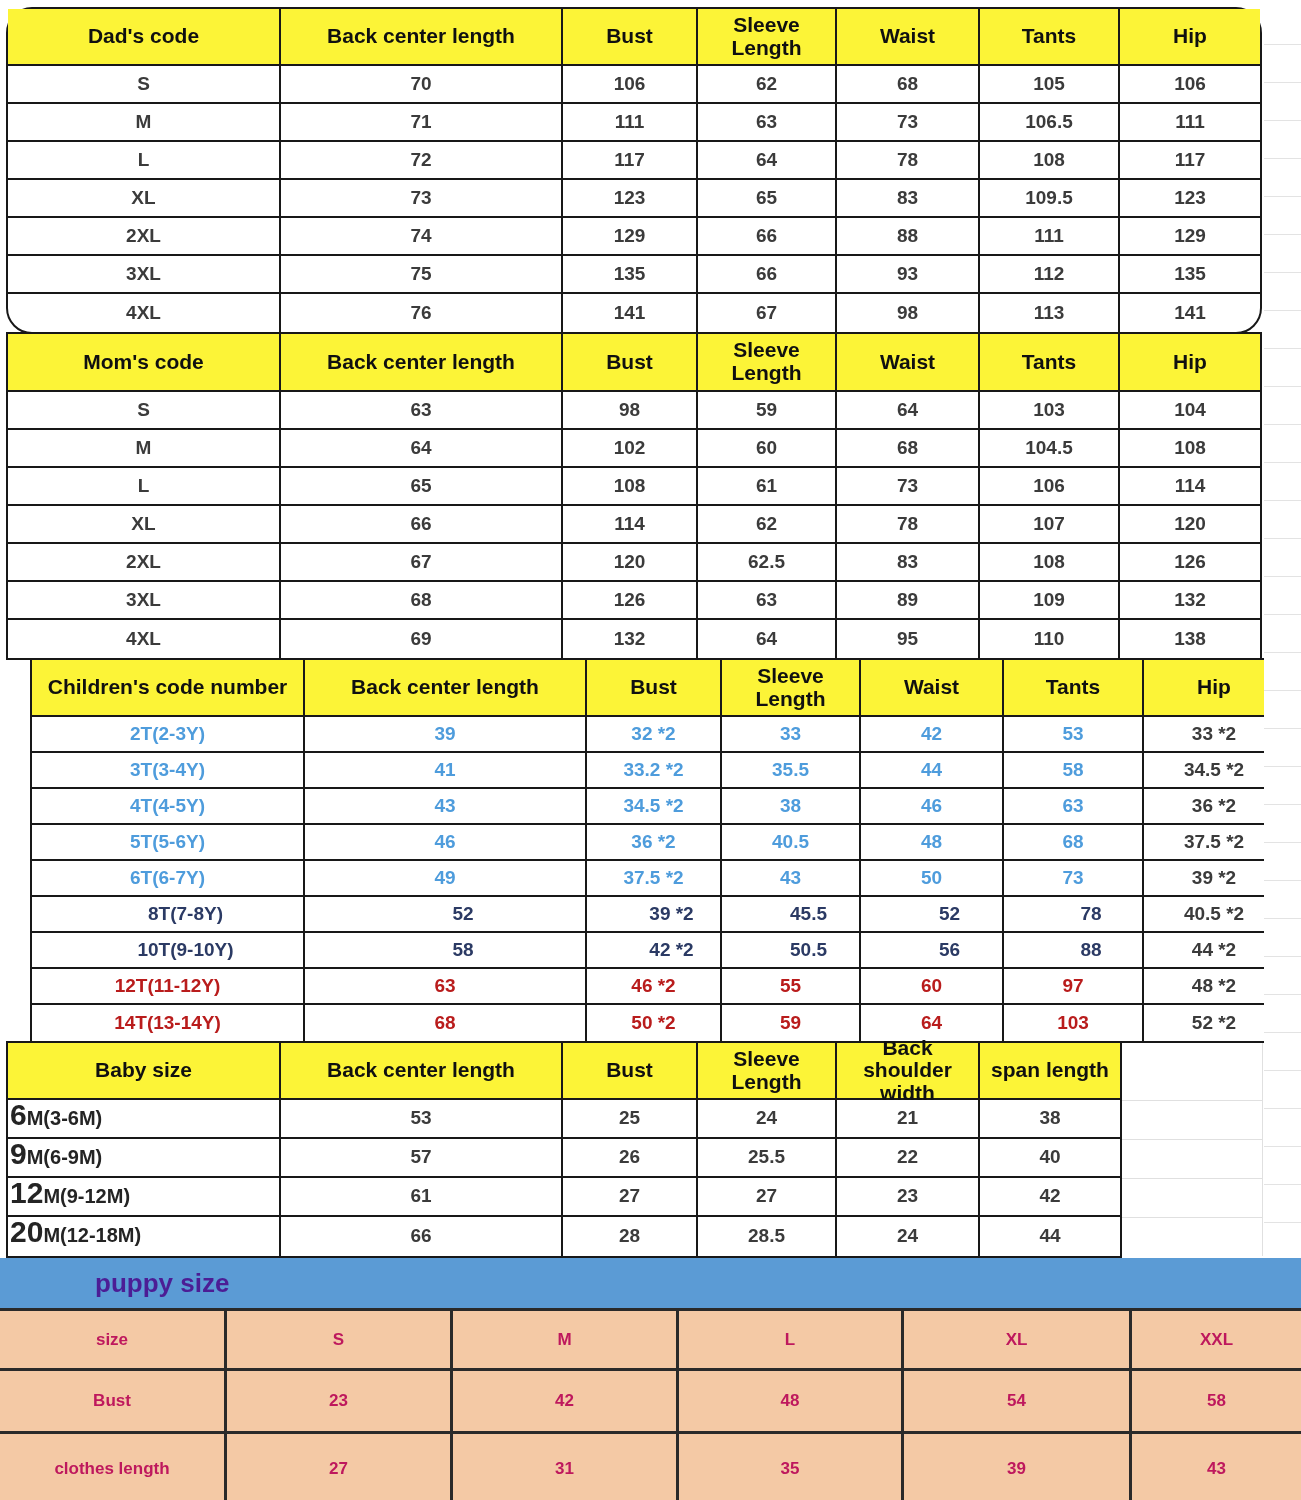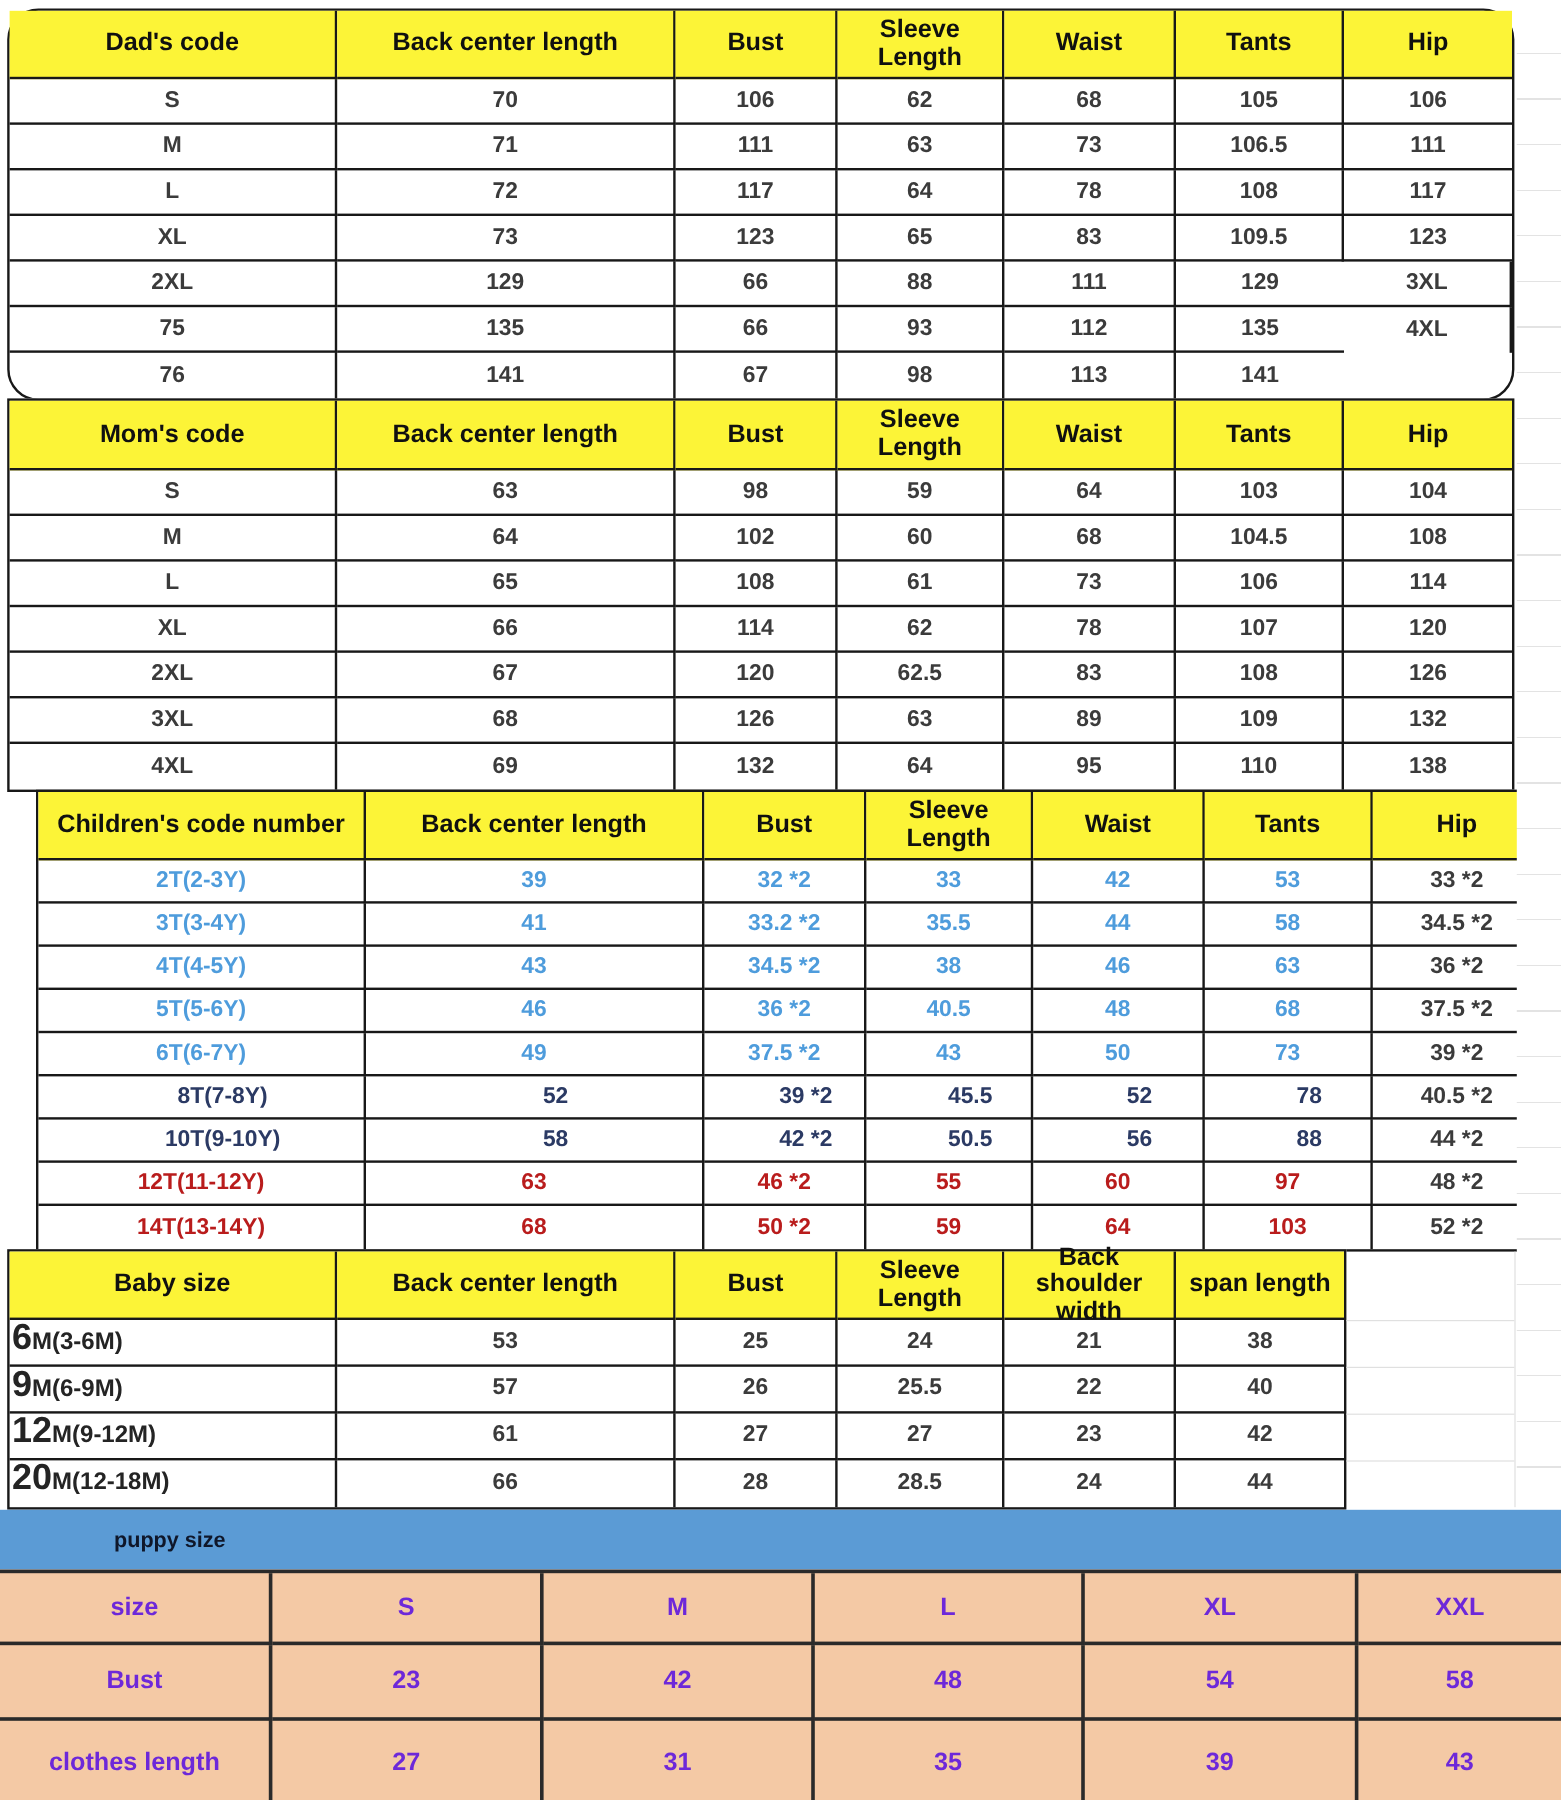--- a/index.html
+++ b/index.html
@@ -38,28 +38,28 @@
   .gcell:first-child{height:57px;}
   .gcell:last-child{border-bottom:none;}
   
   .right-strip{
     position:absolute;left:1264px;top:7px;width:37px;height:1251px;
     background:repeating-linear-gradient(to bottom,#ffffff 0 37px,#e3e3e3 37px 38px);
   }
   
   .puppy{position:absolute;left:0;top:1258px;width:1301px;height:242px;overflow:hidden;}
   .puppy-bar{height:50px;background:#5b9bd5;display:flex;align-items:center;}
-  .puppy-bar .title{margin-left:95px;font-size:18px;font-weight:bold;color:#0f172a;}
+  .puppy-bar .title{margin-left:95px;font-size:26px;font-weight:bold;color:#4c1d95;}
   #puppy-grid{
     display:grid;grid-template-columns:227px 226px 226px 225px 228px 169px;
     grid-template-rows:60px 63px 69px;background:#f4c9a5;border-top:3px solid #2a2a2a;
   }
   .pcell{
     display:flex;align-items:center;justify-content:center;text-align:center;
-    font-weight:bold;font-size:21px;color:#6d28d9;
+    font-weight:bold;font-size:17px;color:#be185d;
     border-right:3px solid #2a2a2a;border-bottom:3px solid #2a2a2a;
   }
   .pcol-last{border-right:none;}
   .prow-last{border-bottom:none;}
 </style>
 </head>
 <body>
 
 <div class="sheet">
   <div class="upper" id="upper-tables">
@@ -94,20 +94,21 @@
         <div class="cell val c-dark">108</div>
         <div class="cell val c-dark col-last">117</div>
         <div class="cell val c-dark">XL</div>
         <div class="cell val c-dark">73</div>
         <div class="cell val c-dark">123</div>
         <div class="cell val c-dark">65</div>
         <div class="cell val c-dark">83</div>
         <div class="cell val c-dark">109.5</div>
         <div class="cell val c-dark col-last">123</div>
         <div class="cell val c-dark">2XL</div>
+        <div class="cell val c-dark">74</div>
         <div class="cell val c-dark">129</div>
         <div class="cell val c-dark">66</div>
         <div class="cell val c-dark">88</div>
         <div class="cell val c-dark">111</div>
         <div class="cell val c-dark col-last">129</div>
         <div class="cell val c-dark">3XL</div>
         <div class="cell val c-dark">75</div>
         <div class="cell val c-dark">135</div>
         <div class="cell val c-dark">66</div>
         <div class="cell val c-dark">93</div>

